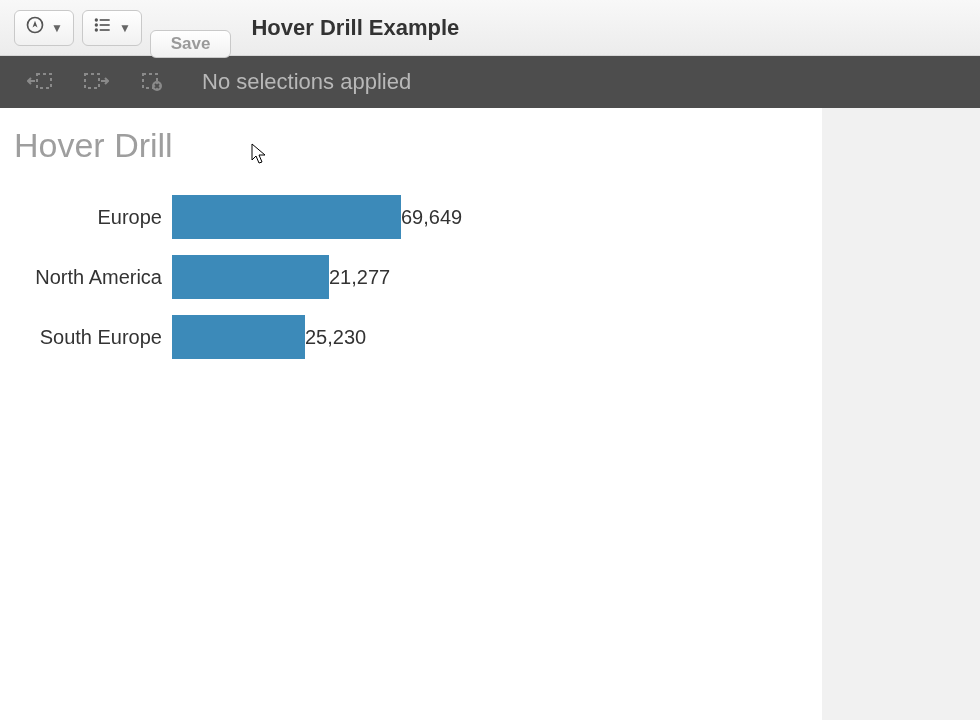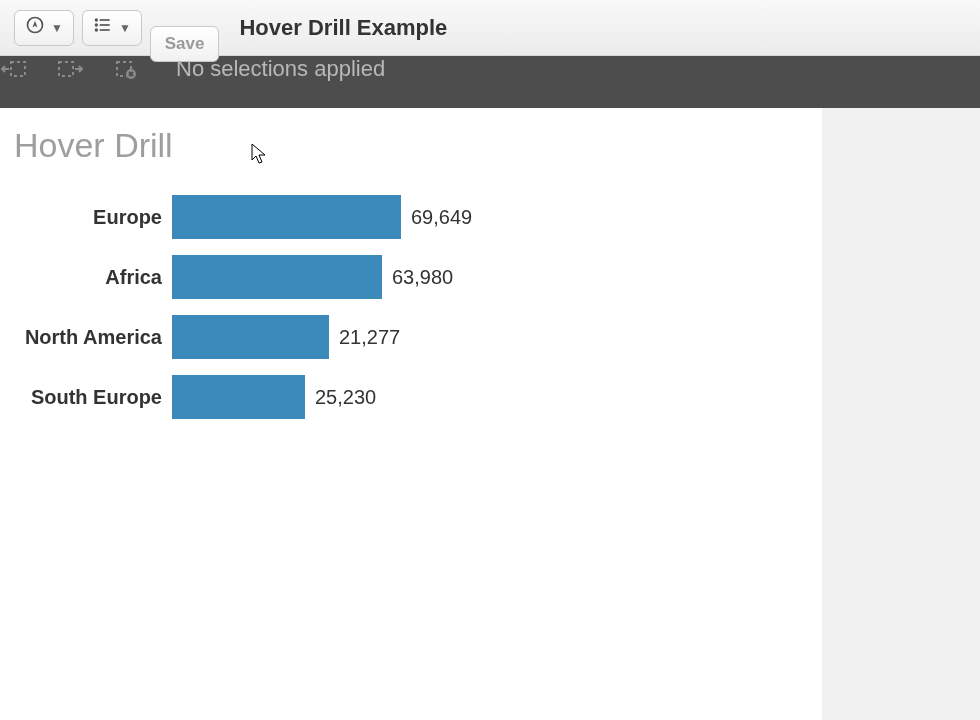--- a/index.html
+++ b/index.html
@@ -23,44 +23,44 @@
       align-items: center;
       gap: 6px;
       background: linear-gradient(#ffffff,#f1f1f1);
       border: 1px solid #c9c9c9;
       border-radius: 6px;
       color: #555;
       cursor: pointer;
       font-size: 18px;
     }
     .save-btn {
-      height: 36px;
-      padding: 0 14px;
+      height: 28px;
+      padding: 0 20px;
       display: flex;
       align-items: center;
       background: linear-gradient(#ffffff,#f1f1f1);
       border: 1px solid #c9c9c9;
       border-radius: 6px;
       color: #9a9a9a;
       font-weight: bold;
       font-size: 17px;
       cursor: default;
       margin-top: 33px;
     }
     .caret-down { font-size: 12px; color: #666; }
     .app-title { font-size: 22px; font-weight: bold; color: #333; margin-left: 12px; }
 
     
     .sel-bar {
       height: 52px;
       background: #4d4d4d;
       display: flex;
-      align-items: flex-start;
+      align-items: center;
       gap: 28px;
-      padding: 0 0;
+      padding: 0 26px;
     }
     .sel-icon { color: #8a8a8a; font-size: 22px; display:flex; align-items:center; justify-content:center; width:28px; height:28px; }
     .sel-text { color: #b8b8b8; font-size: 22px; margin-left: 8px; }
 
     
     .sheet {
       background: #ffffff;
       width: 822px;
       margin: 0 1px 0 0;
       height: calc(720px - 56px - 52px);
@@ -88,26 +88,24 @@
       display: flex;
       align-items: center;
       height: 44px;
     }
     .row-label {
       width: 158px;
       text-align: right;
       padding-right: 10px;
       font-size: 20px;
       color: #333;
-      font-weight: bold;
     }
     .bar-wrap {
       display: flex;
       align-items: center;
-      gap: 10px;
     }
     .bar {
       height: 44px;
       background: #3c8ab9;
     }
     .bar-val {
       font-size: 20px;
       color: #333;
     }
   </style>
@@ -175,27 +173,20 @@
 
   <div class="chart" id="chart">
       <div class="row">
         <div class="row-label">Europe</div>
         <div class="bar-wrap">
           <div class="bar" style="width: 229px; background: rgb(60, 138, 185);"></div>
           <div class="bar-val">69,649</div>
         </div>
       </div>
       <div class="row">
-        <div class="row-label">Africa</div>
-        <div class="bar-wrap">
-          <div class="bar" style="width: 210px; background: rgb(60, 138, 185);"></div>
-          <div class="bar-val">63,980</div>
-        </div>
-      </div>
-      <div class="row">
         <div class="row-label">North America</div>
         <div class="bar-wrap">
           <div class="bar" style="width: 157px; background: rgb(60, 138, 185);"></div>
           <div class="bar-val">21,277</div>
         </div>
       </div>
       <div class="row">
         <div class="row-label">South Europe</div>
         <div class="bar-wrap">
           <div class="bar" style="width: 133px; background: rgb(60, 138, 185);"></div>

